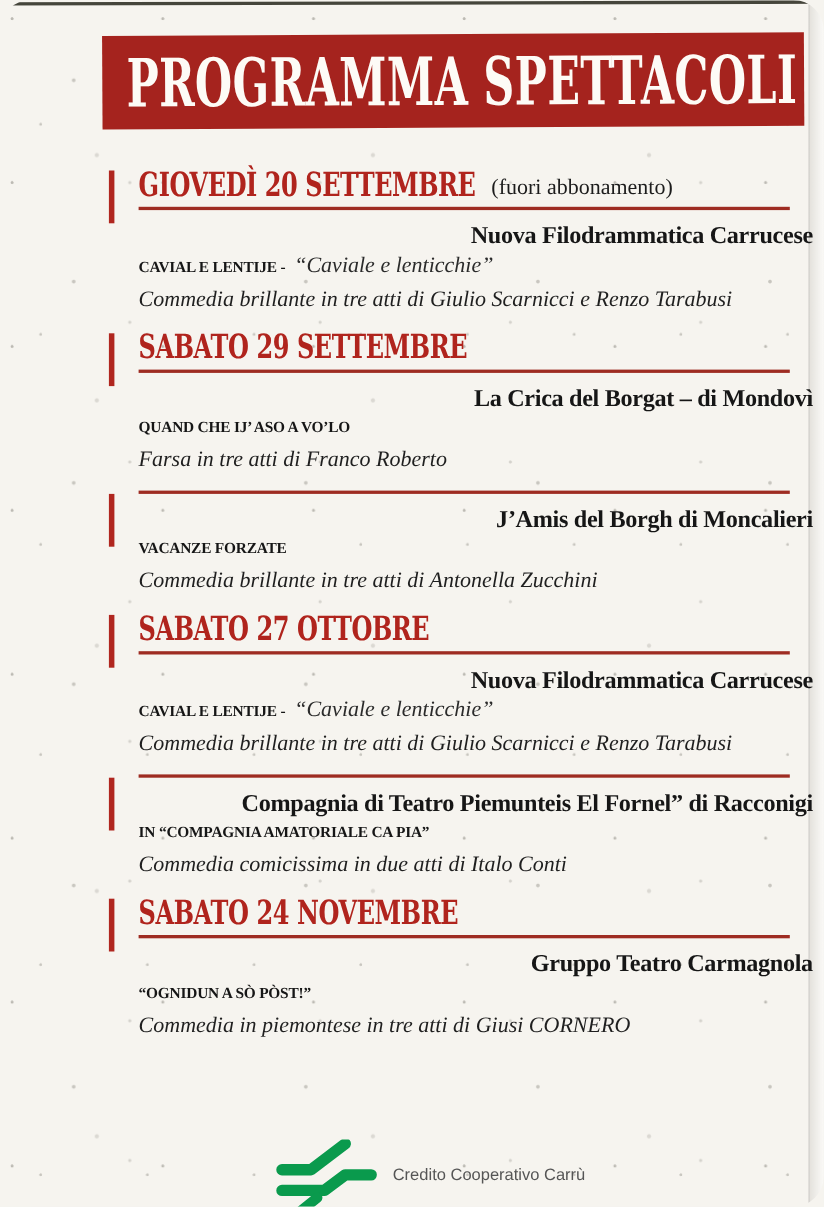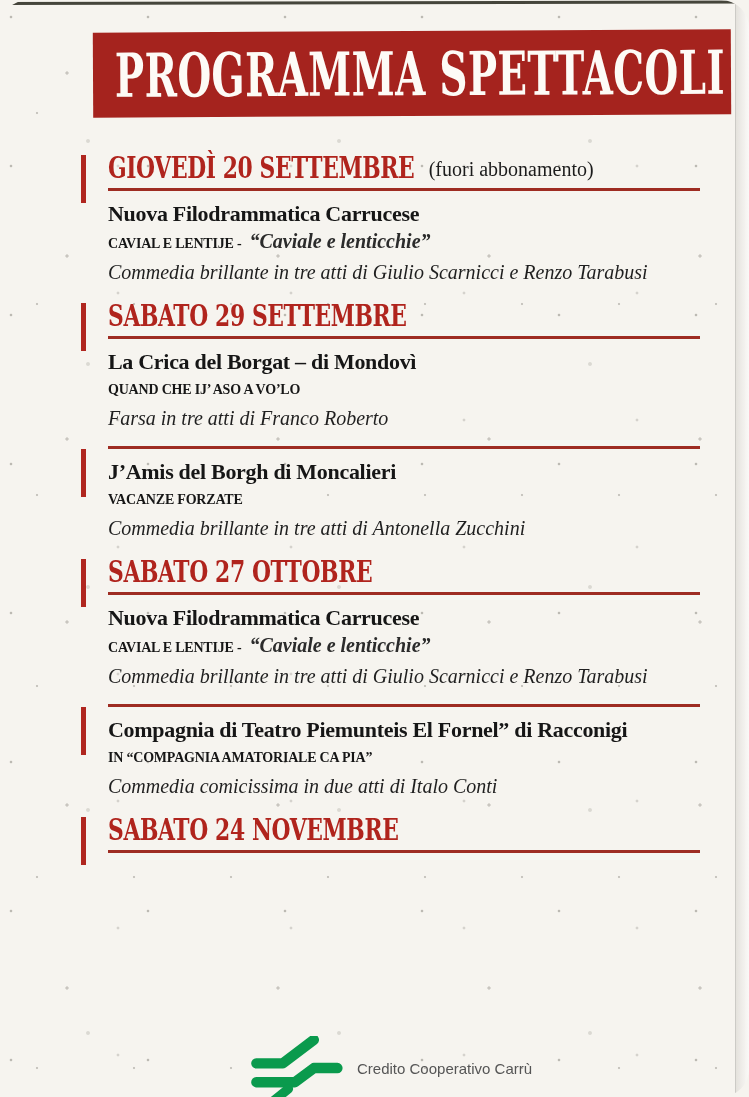--- a/index.html
+++ b/index.html
@@ -35,51 +35,51 @@
     display:flex;align-items:center;
     padding-left:22px;box-sizing:border-box;
     transform:rotate(-0.3deg);
   }
   .header-title{
     font-family:"DejaVu Serif",serif;font-weight:bold;
     font-size:54px;color:#fdfbf6;white-space:nowrap;
     display:inline-block;transform:scale(0.72,1.12);transform-origin:left center;
     letter-spacing:0.5px;
   }
-  .entries{position:absolute;left:81px;top:152px;width:640px;}
+  .entries{position:absolute;left:99px;top:152px;width:640px;}
   .entry{position:relative;padding-left:27px;margin-bottom:14px;}
   .date-bar{
     position:absolute;left:0;top:3px;width:5px;height:48px;background:#b0261f;
   }
   .date-row{height:34px;white-space:nowrap;}
   .date{
     font-family:"DejaVu Serif",serif;font-weight:bold;font-size:28px;
     color:#b0241d;letter-spacing:-0.5px;line-height:34px;
     display:inline-block;transform:scale(0.78,1.08);transform-origin:left 80%;
     white-space:nowrap;
   }
   .date.with-suffix{margin-right:-76px;}
   .date-suffix{
     font-family:"Liberation Serif",serif;font-size:20px;color:#1c1c1c;
     line-height:34px;vertical-align:2px;
   }
   .rule{height:3px;width:592px;background:#9e2c22;margin-top:2px;}
   .entry-body{margin-top:9px;}
   .company{
     font-family:"Liberation Serif",serif;font-weight:bold;font-size:22px;
-    color:#161616;letter-spacing:-0.3px;line-height:27px;white-space:nowrap;
+    color:#161616;letter-spacing:-0.3px;line-height:27px;white-space:nowrap;text-align:right;
   }
   .title-line{line-height:28px;white-space:nowrap;}
   .show-title{
     font-family:"Liberation Serif",serif;font-weight:bold;font-size:14px;
     color:#161616;letter-spacing:-0.2px;
   }
   .title-note{
     font-family:"Liberation Serif",serif;font-style:italic;font-size:20px;
-    color:#2b2b2b;margin-left:4px;font-weight:bold;
+    color:#2b2b2b;margin-left:4px;
   }
   .desc{
     font-family:"Liberation Serif",serif;font-style:italic;font-size:20px;
     color:#1f1f1f;line-height:27px;margin-top:1px;white-space:nowrap;
   }
   .footer{
     position:absolute;left:243px;top:1036px;display:flex;align-items:flex-start;
   }
   .bank-logo{width:104px;height:66px;flex:0 0 auto;}
   .bank-logo path{stroke:#0a9a4d;stroke-width:11;fill:none;stroke-linecap:round;stroke-linejoin:round;}
@@ -178,20 +178,27 @@
         <div class="desc">Commedia comicissima in due atti di Italo Conti</div>
       </div>
     </section>
 
     <section class="entry">
       <div class="date-bar"></div>
       <div class="date-row">
         <span class="date">SABATO 24 NOVEMBRE</span>
       </div>
       <div class="rule"></div>
+      <div class="entry-body">
+        <div class="company">Gruppo Teatro Carmagnola</div>
+        <div class="title-line">
+          <span class="show-title">“OGNIDUN A SÒ PÒST!”</span>
+        </div>
+        <div class="desc">Commedia in piemontese in tre atti di Giusi CORNERO</div>
+      </div>
     </section>
 
   </div>
 
   <div class="footer">
     <svg class="bank-logo" viewBox="0 -6 104 70" xmlns="http://www.w3.org/2000/svg">
       <path d="M11 23 H39 L72 -2"></path>
       <path d="M11 43 H52 L72 28 H97"></path>
       <path class="tail" d="M45 50 L29 63"></path>
     </svg>

